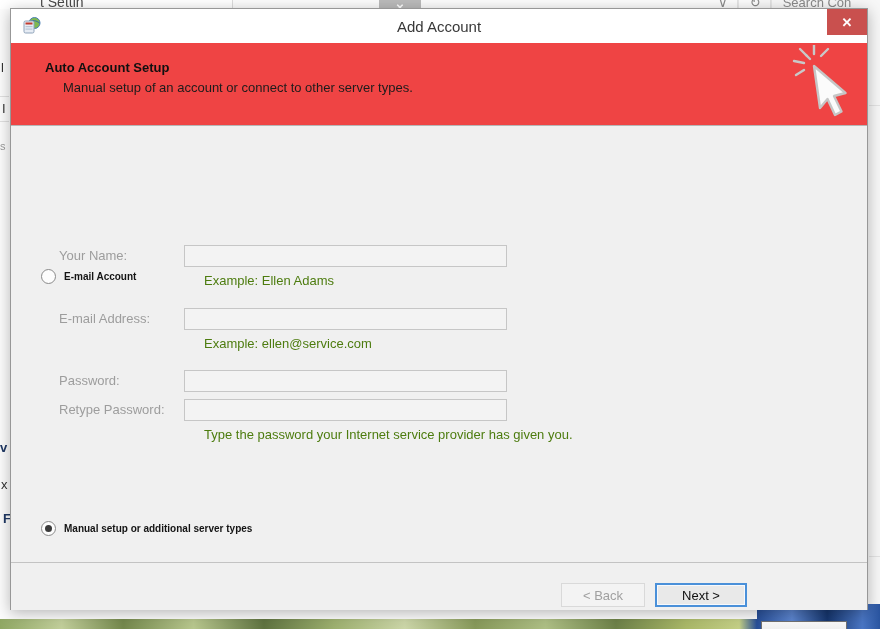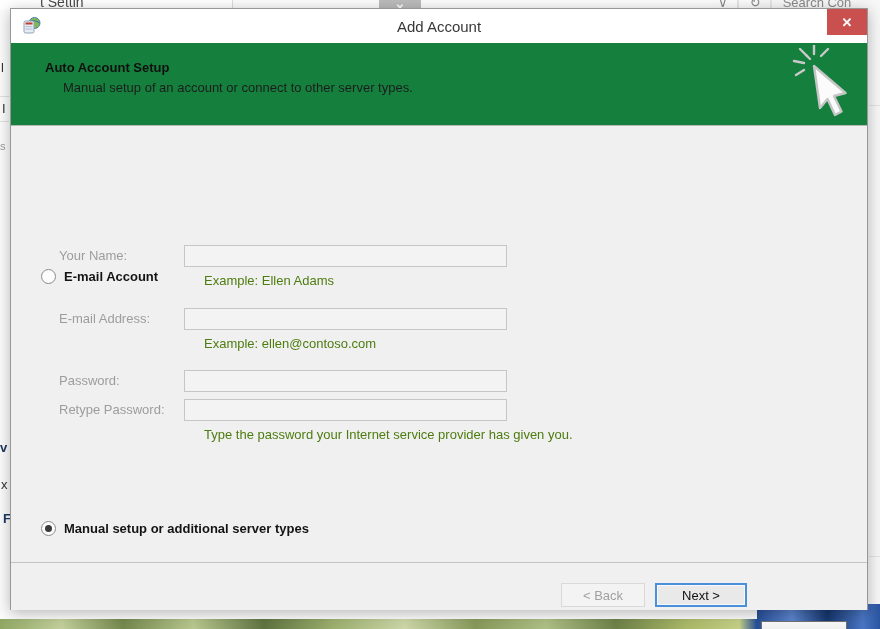--- a/index.html
+++ b/index.html
@@ -27,31 +27,31 @@
 
   
   .dialog{position:absolute;left:10px;top:8px;width:856px;height:600px;background:#ffffff;
     border:1px solid #979797;box-shadow:0 3px 14px rgba(0,0,0,.28);}
   .titlebar{position:relative;height:34px;background:#fff;}
   .dlg-icon{position:absolute;left:11px;top:7px;width:19px;height:19px;}
   .dlg-title{position:absolute;left:0;right:0;top:9px;text-align:center;font-size:15px;color:#383838;}
   .close-btn{position:absolute;top:0;right:0;width:40px;height:26px;background:#c9504e;color:#fff;
     display:flex;align-items:center;justify-content:center;font-size:13px;font-weight:bold;cursor:default;}
 
-  .header{position:absolute;left:0;right:0;top:34px;height:82px;background:#15803d;border-bottom:1px solid #b6b6b6;}
+  .header{position:absolute;left:0;right:0;top:34px;height:82px;background:#ef4444;border-bottom:1px solid #b6b6b6;}
   .hdr-title{position:absolute;left:34px;top:17px;font-size:13px;font-weight:bold;color:#101010;}
   .hdr-sub{position:absolute;left:52px;top:37px;font-size:13px;color:#1c1c1c;}
   .cursor-art{position:absolute;right:16px;top:2px;}
 
   .content{position:absolute;left:0;right:0;top:117px;height:436px;background:#f0f0f0;}
   .radio-row{position:absolute;display:flex;align-items:center;gap:8px;}
   .radio{width:15px;height:15px;border:1px solid #8a8a8a;border-radius:50%;background:#fdfdfd;
     display:flex;align-items:center;justify-content:center;box-sizing:border-box;}
   .radio .dot{width:7px;height:7px;border-radius:50%;background:#3a3a3a;display:none;}
-  .radio-label{font-size:13px;font-weight:bold;color:#141414;}
+  .radio-label{font-size:10px;font-weight:bold;color:#141414;}
 
   .fld-label{position:absolute;left:48px;font-size:13px;color:#9d9d9d;}
   .fld-input{position:absolute;left:173px;width:313px;height:20px;background:#f3f3f3;
     border:1px solid #c6c6c6;font-size:13px;color:#555;padding:0 4px;outline:none;}
   .fld-hint{position:absolute;left:193px;font-size:13px;color:#4d7c0f;text-align:right;}
 
   .footer{position:absolute;left:0;right:0;top:553px;height:47px;background:#f0f0f0;border-top:1px solid #c3c3c3;padding-left:41px;}
   .btn{position:absolute;top:20px;height:24px;display:flex;align-items:center;justify-content:center;
     font-size:13px;box-sizing:border-box;cursor:default;}
   .btn-back{left:550px;width:84px;background:#f3f3f3;border:1px solid #d9d9d9;color:#a0a0a0;}
@@ -130,21 +130,21 @@
         <span class="radio" id="radio-email"></span>
         <span class="radio-label">E-mail Account</span>
       </div>
 
       <label class="fld-label" style="top:122px;">Your Name:</label>
       <input class="fld-input" style="top: 119px;" value="">
       <div class="fld-hint" style="top:147px;">Example: Ellen Adams</div>
 
       <label class="fld-label" style="top:185px;text-align:right;">E-mail Address:</label>
       <input class="fld-input" style="top: 182px;" value="">
-      <div class="fld-hint" style="top:210px;">Example: ellen@contoso.com</div>
+      <div class="fld-hint" style="top:210px;">Example: ellen@service.com</div>
 
       <label class="fld-label" style="top:247px;">Password:</label>
       <input class="fld-input" style="top: 244px;" type="password" value="">
 
       <label class="fld-label" style="top:276px;">Retype Password:</label>
       <input class="fld-input" style="top: 273px;" type="password" value="">
       <div class="fld-hint" style="top:301px;">Type the password your Internet service provider has given you.</div>
 
       <div class="radio-row" style="left:30px;top:395px;">
         <span class="radio" id="radio-manual">

